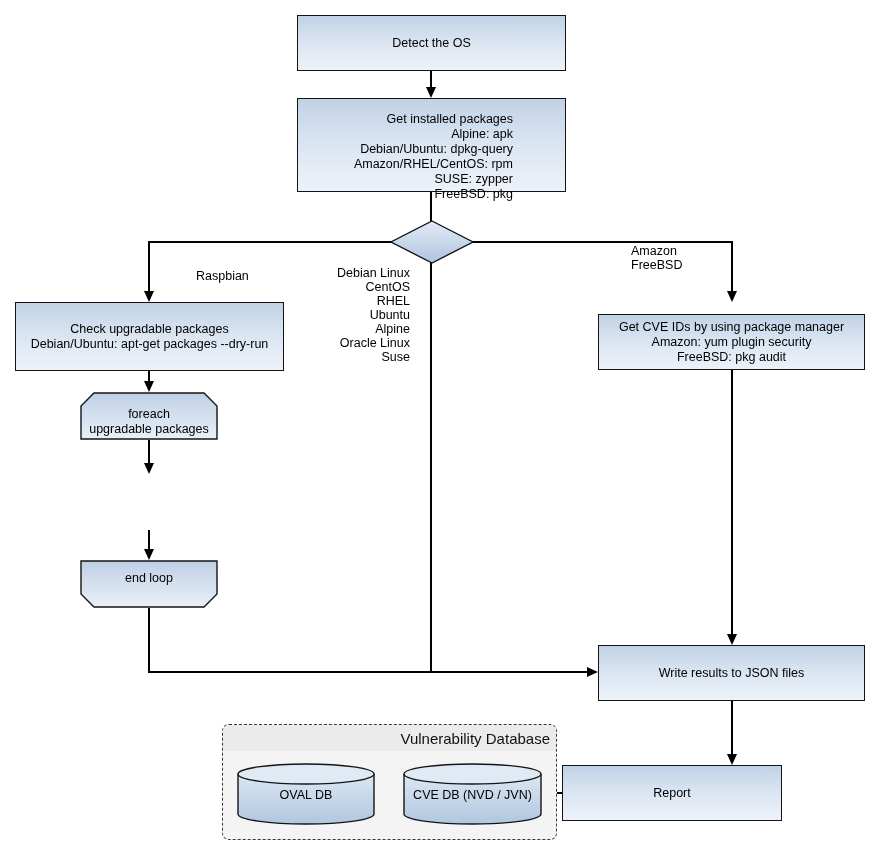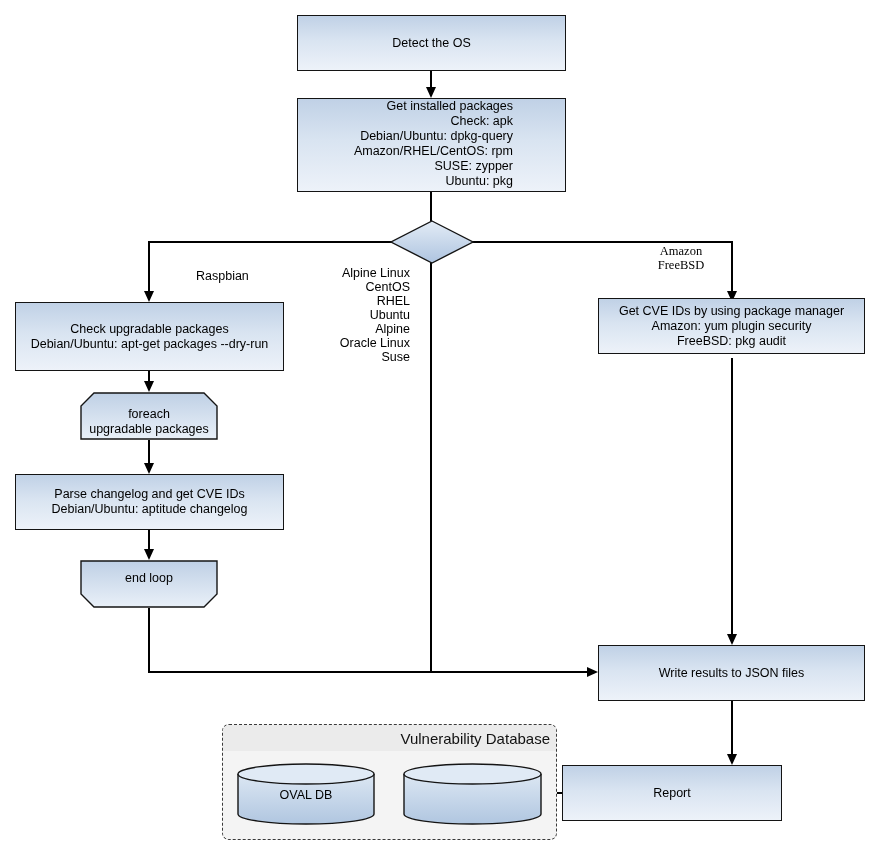--- a/index.html
+++ b/index.html
@@ -10,37 +10,37 @@
   }
   
   .node{
     position:absolute;box-sizing:border-box;
     border:1.5px solid #141414;
     background:linear-gradient(180deg,#c0d1e6 0%,#d9e4f1 45%,#edf2f9 100%);
     display:flex;flex-direction:column;justify-content:center;
     font-size:12.5px;line-height:15px;text-align:center;
   }
   .node .ln{display:block;}
-  .node.right-text{align-items:flex-end;text-align:right;padding-right:52px;justify-content:flex-start;padding-top:0;}
+  .node.right-text{align-items:flex-end;text-align:right;padding-right:52px;justify-content:flex-start;padding-top:13px;}
   .svgshape{position:absolute;}
   .shape-label{
     position:absolute;font-size:12.5px;line-height:15px;text-align:center;
     display:flex;flex-direction:column;justify-content:center;align-items:center;
   }
   
   .edge{position:absolute;background:#000;}
   .edge.v{width:1.5px;}
   .edge.h{height:1.5px;}
   .arrow{position:absolute;width:0;height:0;}
   .arrow.down{border-left:5px solid transparent;border-right:5px solid transparent;border-top:11px solid #000;}
   .arrow.right{border-top:5px solid transparent;border-bottom:5px solid transparent;border-left:11px solid #000;}
   
   .elabel{position:absolute;font-size:12.5px;line-height:14px;}
   .elabel.right-align{text-align:right;}
-  .elabel.center-align{text-align:center;font-family:Liberation Serif, serif;}
+  .elabel.center-align{}
   
   .group{
     position:absolute;left:222px;top:724px;width:335px;height:116px;
     box-sizing:border-box;border:1.5px dashed #3a3a3a;border-radius:7px;
     background:#f4f4f4;
   }
   .group-titlebar{
     position:absolute;left:0;top:0;right:0;height:26px;
     background:#ebebeb;border-radius:6px 6px 0 0;
     display:flex;align-items:center;justify-content:flex-end;
@@ -86,45 +86,45 @@
   <div class="edge v" style="left:731px;top:701px;height:56px"></div>
   <div class="arrow down" style="left:727px;top:754px"></div>
 
   <div class="edge h" style="left:542px;top:792px;width:56px"></div>
 
   <div class="elabel" style="left:196px;top:269px">
     <span class="ln">Raspbian</span>
   </div>
 
   <div class="elabel right-align" style="left:300px;top:266px;width:110px">
-    <span class="ln" style="display:block">Alpine Linux</span>
+    <span class="ln" style="display:block">Debian Linux</span>
     <span class="ln" style="display:block">CentOS</span>
     <span class="ln" style="display:block">RHEL</span>
     <span class="ln" style="display:block">Ubuntu</span>
     <span class="ln" style="display:block">Alpine</span>
     <span class="ln" style="display:block">Oracle Linux</span>
     <span class="ln" style="display:block">Suse</span>
   </div>
 
   <div class="elabel center-align" style="left:631px;top:244px;width:100px">
     <span class="ln" style="display:block">Amazon</span>
     <span class="ln" style="display:block">FreeBSD</span>
   </div>
 
   <div class="node" style="left:297px;top:15px;width:269px;height:56px">
     <span class="ln">Detect the OS</span>
   </div>
 
   <div class="node right-text" style="left:297px;top:98px;width:269px;height:94px">
     <span class="ln">Get installed packages</span>
-    <span class="ln">Check: apk</span>
+    <span class="ln">Alpine: apk</span>
     <span class="ln">Debian/Ubuntu: dpkg-query</span>
     <span class="ln">Amazon/RHEL/CentOS: rpm</span>
     <span class="ln">SUSE: zypper</span>
-    <span class="ln">Ubuntu: pkg</span>
+    <span class="ln">FreeBSD: pkg</span>
   </div>
 
   <svg class="svgshape" style="left:389px;top:219px" width="86" height="46" viewBox="0 0 86 46">
     <defs>
       <linearGradient id="gDiamond" x1="0" y1="0" x2="0" y2="1">
         <stop offset="0" stop-color="#e3ecf6"></stop>
           <stop offset="1" stop-color="#aec4e0"></stop>
       </linearGradient>
     </defs>
     <polygon points="43,2 84,23 43,44 2,23" fill="url(#gDiamond)" stroke="#141414" stroke-width="1.4"></polygon>
@@ -142,39 +142,35 @@
           <stop offset="1" stop-color="#e9f0f8"></stop>
       </linearGradient>
     </defs>
     <polygon points="14,1 124,1 137,14 137,47 1,47 1,14" fill="url(#gLoop1)" stroke="#141414" stroke-width="1.4"></polygon>
   </svg>
   <div class="shape-label" style="left:80px;top:392px;width:138px;height:60px">
     <span class="ln">foreach</span>
     <span class="ln">upgradable  packages</span>
   </div>
 
-  <div class="node" style="left:15px;top:474px;width:269px;height:56px">
-    <span class="ln">Parse changelog and get  CVE IDs</span>
-    <span class="ln">Debian/Ubuntu: aptitude changelog</span>
-  </div>
 
   <svg class="svgshape" style="left:80px;top:560px" width="138" height="48" viewBox="0 0 138 48">
     <defs>
       <linearGradient id="gLoop2" x1="0" y1="0" x2="0" y2="1">
         <stop offset="0" stop-color="#bfd0e5"></stop>
           <stop offset="1" stop-color="#e9f0f8"></stop>
       </linearGradient>
     </defs>
     <polygon points="1,1 137,1 137,34 124,47 14,47 1,34" fill="url(#gLoop2)" stroke="#141414" stroke-width="1.4"></polygon>
   </svg>
   <div class="shape-label" style="left:80px;top:560px;width:138px;height:36px">
     <span class="ln">end loop</span>
   </div>
 
-  <div class="node" style="left:598px;top:298px;width:267px;height:56px">
+  <div class="node" style="left:598px;top:314px;width:267px;height:56px">
     <span class="ln">Get CVE IDs by using package manager</span>
     <span class="ln">Amazon: yum plugin security</span>
     <span class="ln">FreeBSD: pkg audit</span>
   </div>
 
   <div class="node" style="left:598px;top:645px;width:267px;height:56px">
     <span class="ln">Write results to JSON files</span>
   </div>
 
   <div class="node" style="left:562px;top:765px;width:220px;height:56px">
@@ -204,14 +200,17 @@
   <svg class="svgshape" style="left:403px;top:763px" width="139" height="62" viewBox="0 0 139 62">
     <defs>
       <linearGradient id="gCyl2" x1="0" y1="0" x2="0" y2="1">
         <stop offset="0" stop-color="#dce7f3"></stop>
           <stop offset="1" stop-color="#b0c6e0"></stop>
       </linearGradient>
     </defs>
     <path d="M1,11 L1,51 A68.5,10 0 0 0 138,51 L138,11" fill="url(#gCyl2)" stroke="#141414" stroke-width="1.4"></path>
     <ellipse cx="69.5" cy="11" rx="68.5" ry="10" fill="#e0eaf5" stroke="#141414" stroke-width="1.4"></ellipse>
   </svg>
+  <div class="shape-label" style="left:403px;top:775px;width:139px;height:40px">
+    <span class="ln">CVE DB (NVD / JVN)</span>
+  </div>
 
 </div>
 
 </body></html>

